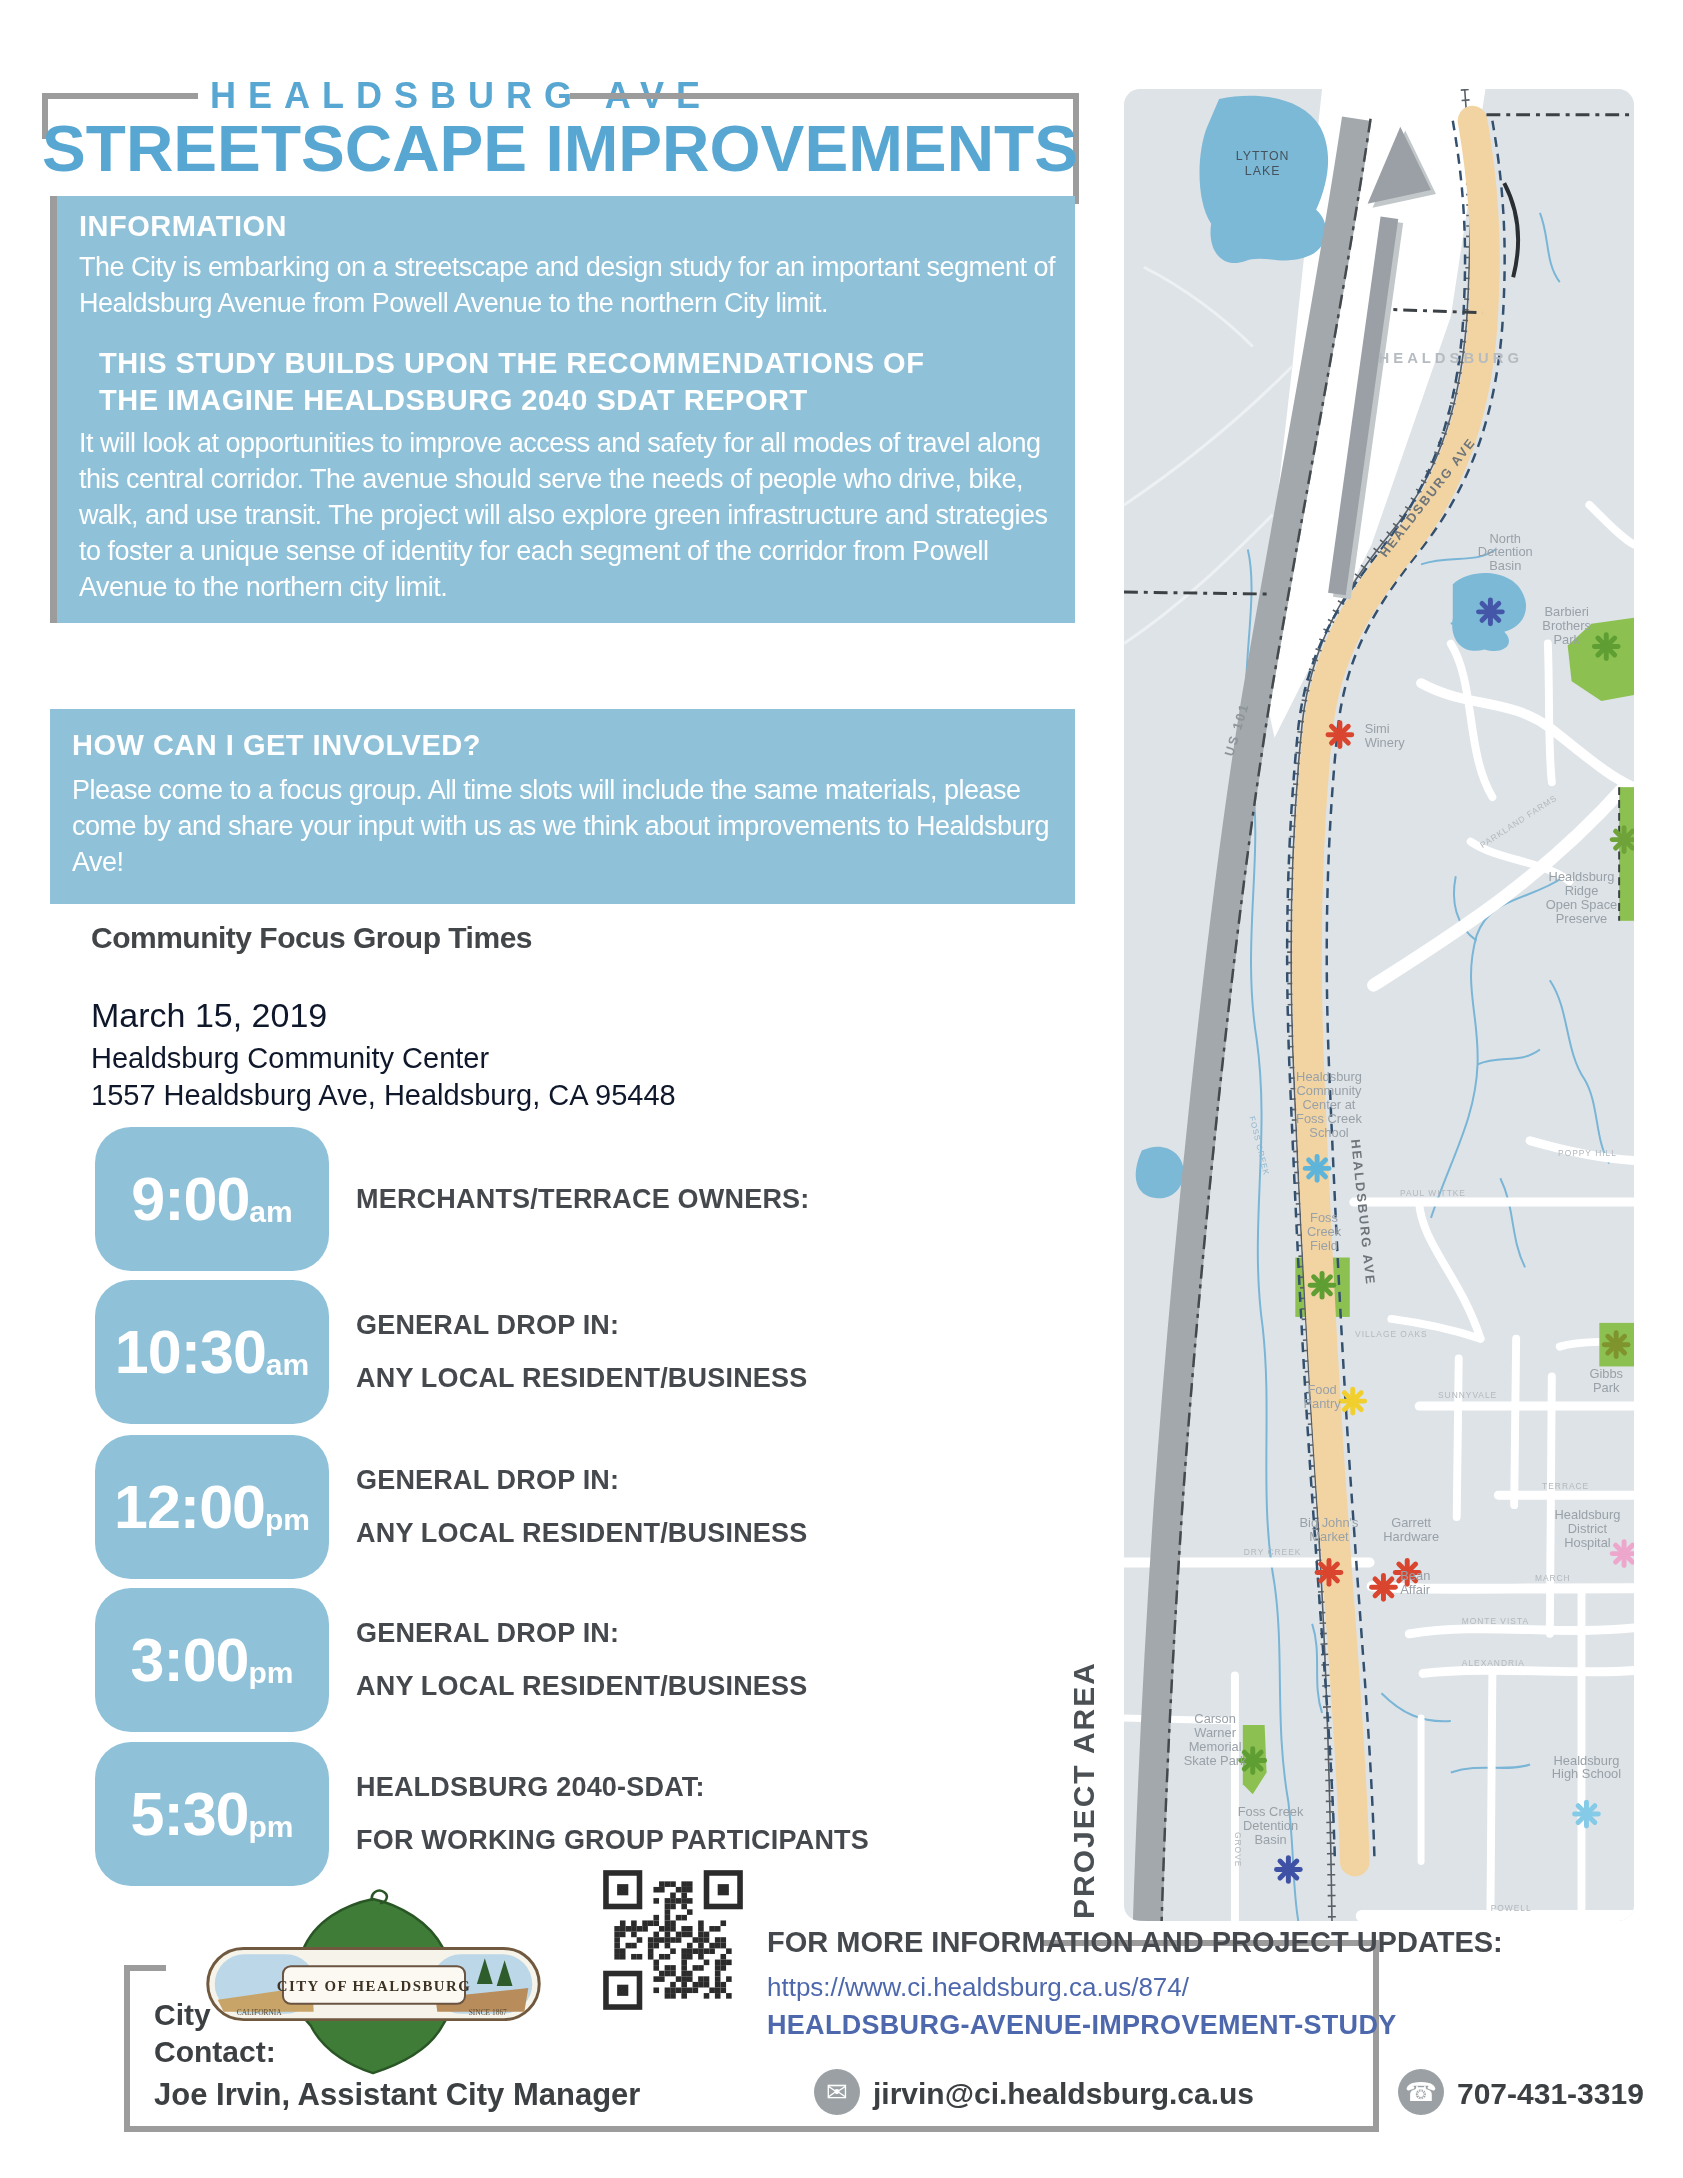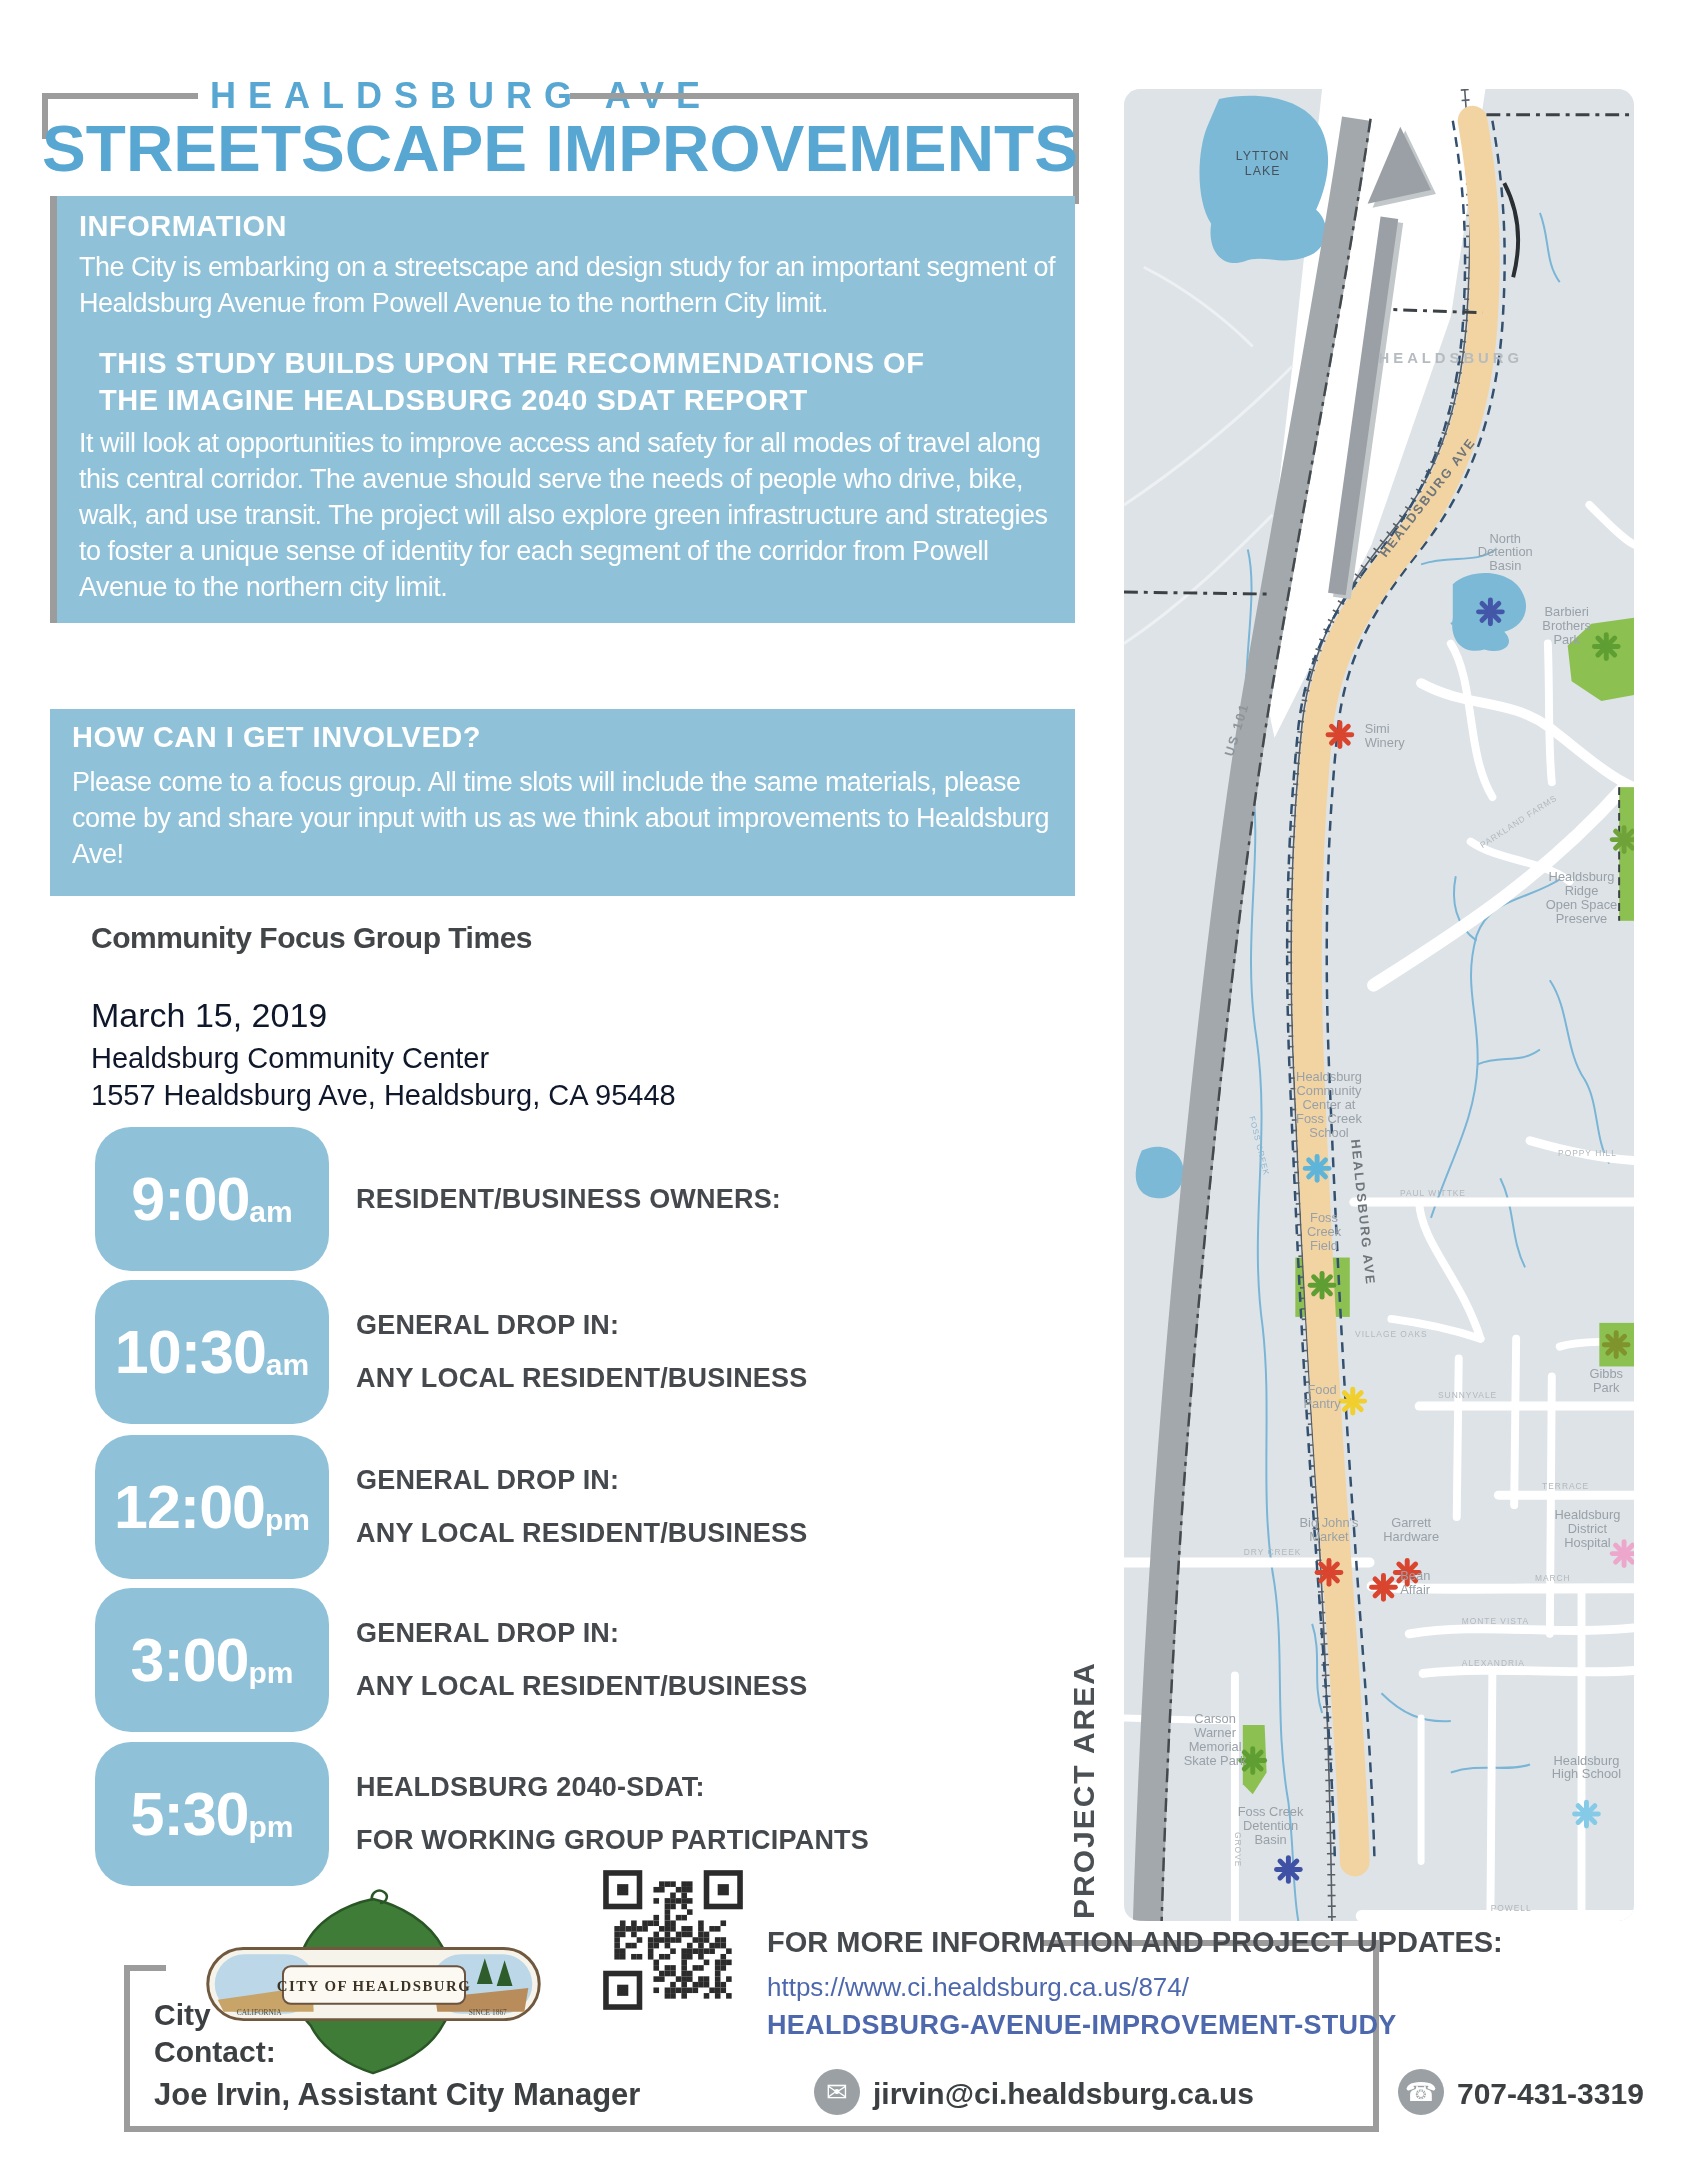--- a/index.html
+++ b/index.html
@@ -55,36 +55,36 @@
   <div class="abs gray-line" style="left:1073px;top:93px;width:6px;height:111px;"></div>
   <div class="abs big-title" style="left:42px;top:111px;">STREETSCAPE IMPROVEMENTS</div>
 
   <div class="abs blue-box" style="left:50px;top:196px;width:1025px;border-left:7px solid #9c9c9c;padding:14px 24px 18px 22px;box-sizing:border-box;">
     <div class="bb-h">INFORMATION</div>
     <p class="bb-p" style="width:990px;">The City is embarking on a streetscape and design study for an important segment of Healdsburg Avenue from Powell Avenue to the northern City limit.</p>
     <div class="bb-h" style="margin-top:24px;width:871px;line-height:37px;margin-left:20px;">THIS STUDY BUILDS UPON THE RECOMMENDATIONS OF THE IMAGINE HEALDSBURG 2040 SDAT REPORT</div>
     <p class="bb-p" style="width:990px;margin-top:2px;">It will look at opportunities to improve access and safety for all modes of travel along this central corridor. The avenue should serve the needs of people who drive, bike, walk, and use transit. The project will also explore green infrastructure and strategies to foster a unique sense of identity for each segment of the corridor from Powell Avenue to the northern city limit.</p>
   </div>
 
-  <div class="abs blue-box" style="left:50px;top:709px;width:1025px;padding:12px 24px 24px 22px;box-sizing:border-box;">
+  <div class="abs blue-box" style="left:50px;top:709px;width:1025px;padding:20px 24px 24px 22px;box-sizing:border-box;">
     <div class="bb-h">HOW CAN I GET INVOLVED?</div>
     <p class="bb-p" style="width:990px;margin-top:10px;">Please come to a focus group. All time slots will include the same materials, please come by and share your input with us as we think about improvements to Healdsburg Ave!</p>
   </div>
 
   <div class="abs sched-title" style="left:91px;top:921px;">Community Focus Group Times</div>
   <div class="abs sched-sub" style="left:91px;top:980px;font-size:34px;">March 15, 2019</div>
   <div class="abs sched-sub" style="left:91px;top:1026px;font-size:29px;">Healdsburg Community Center</div>
   <div class="abs sched-sub" style="left:91px;top:1063px;font-size:29px;">1557 Healdsburg Ave, Healdsburg, CA 95448</div>
 
   <div class="abs slot-box" style="left:95px;top:1127px;width:234px;height:144px;">
     <span class="slot-time">9:00</span>
       <span class="slot-mer" style="margin-top:26px;">am</span>
   </div>
   <div class="abs slot-lines" style="left:356px;top:1127px;height:144px;">
-    <span class="slot-l">RESIDENT/BUSINESS OWNERS:</span>
+    <span class="slot-l">MERCHANTS/TERRACE OWNERS:</span>
   </div>
 
   <div class="abs slot-box" style="left:95px;top:1280px;width:234px;height:144px;">
     <span class="slot-time">10:30</span>
       <span class="slot-mer" style="margin-top:26px;">am</span>
   </div>
   <div class="abs slot-lines" style="left:356px;top:1280px;height:144px;">
     <span class="slot-l">GENERAL DROP IN:</span>
     <span class="slot-l">ANY LOCAL RESIDENT/BUSINESS</span>
   </div>

